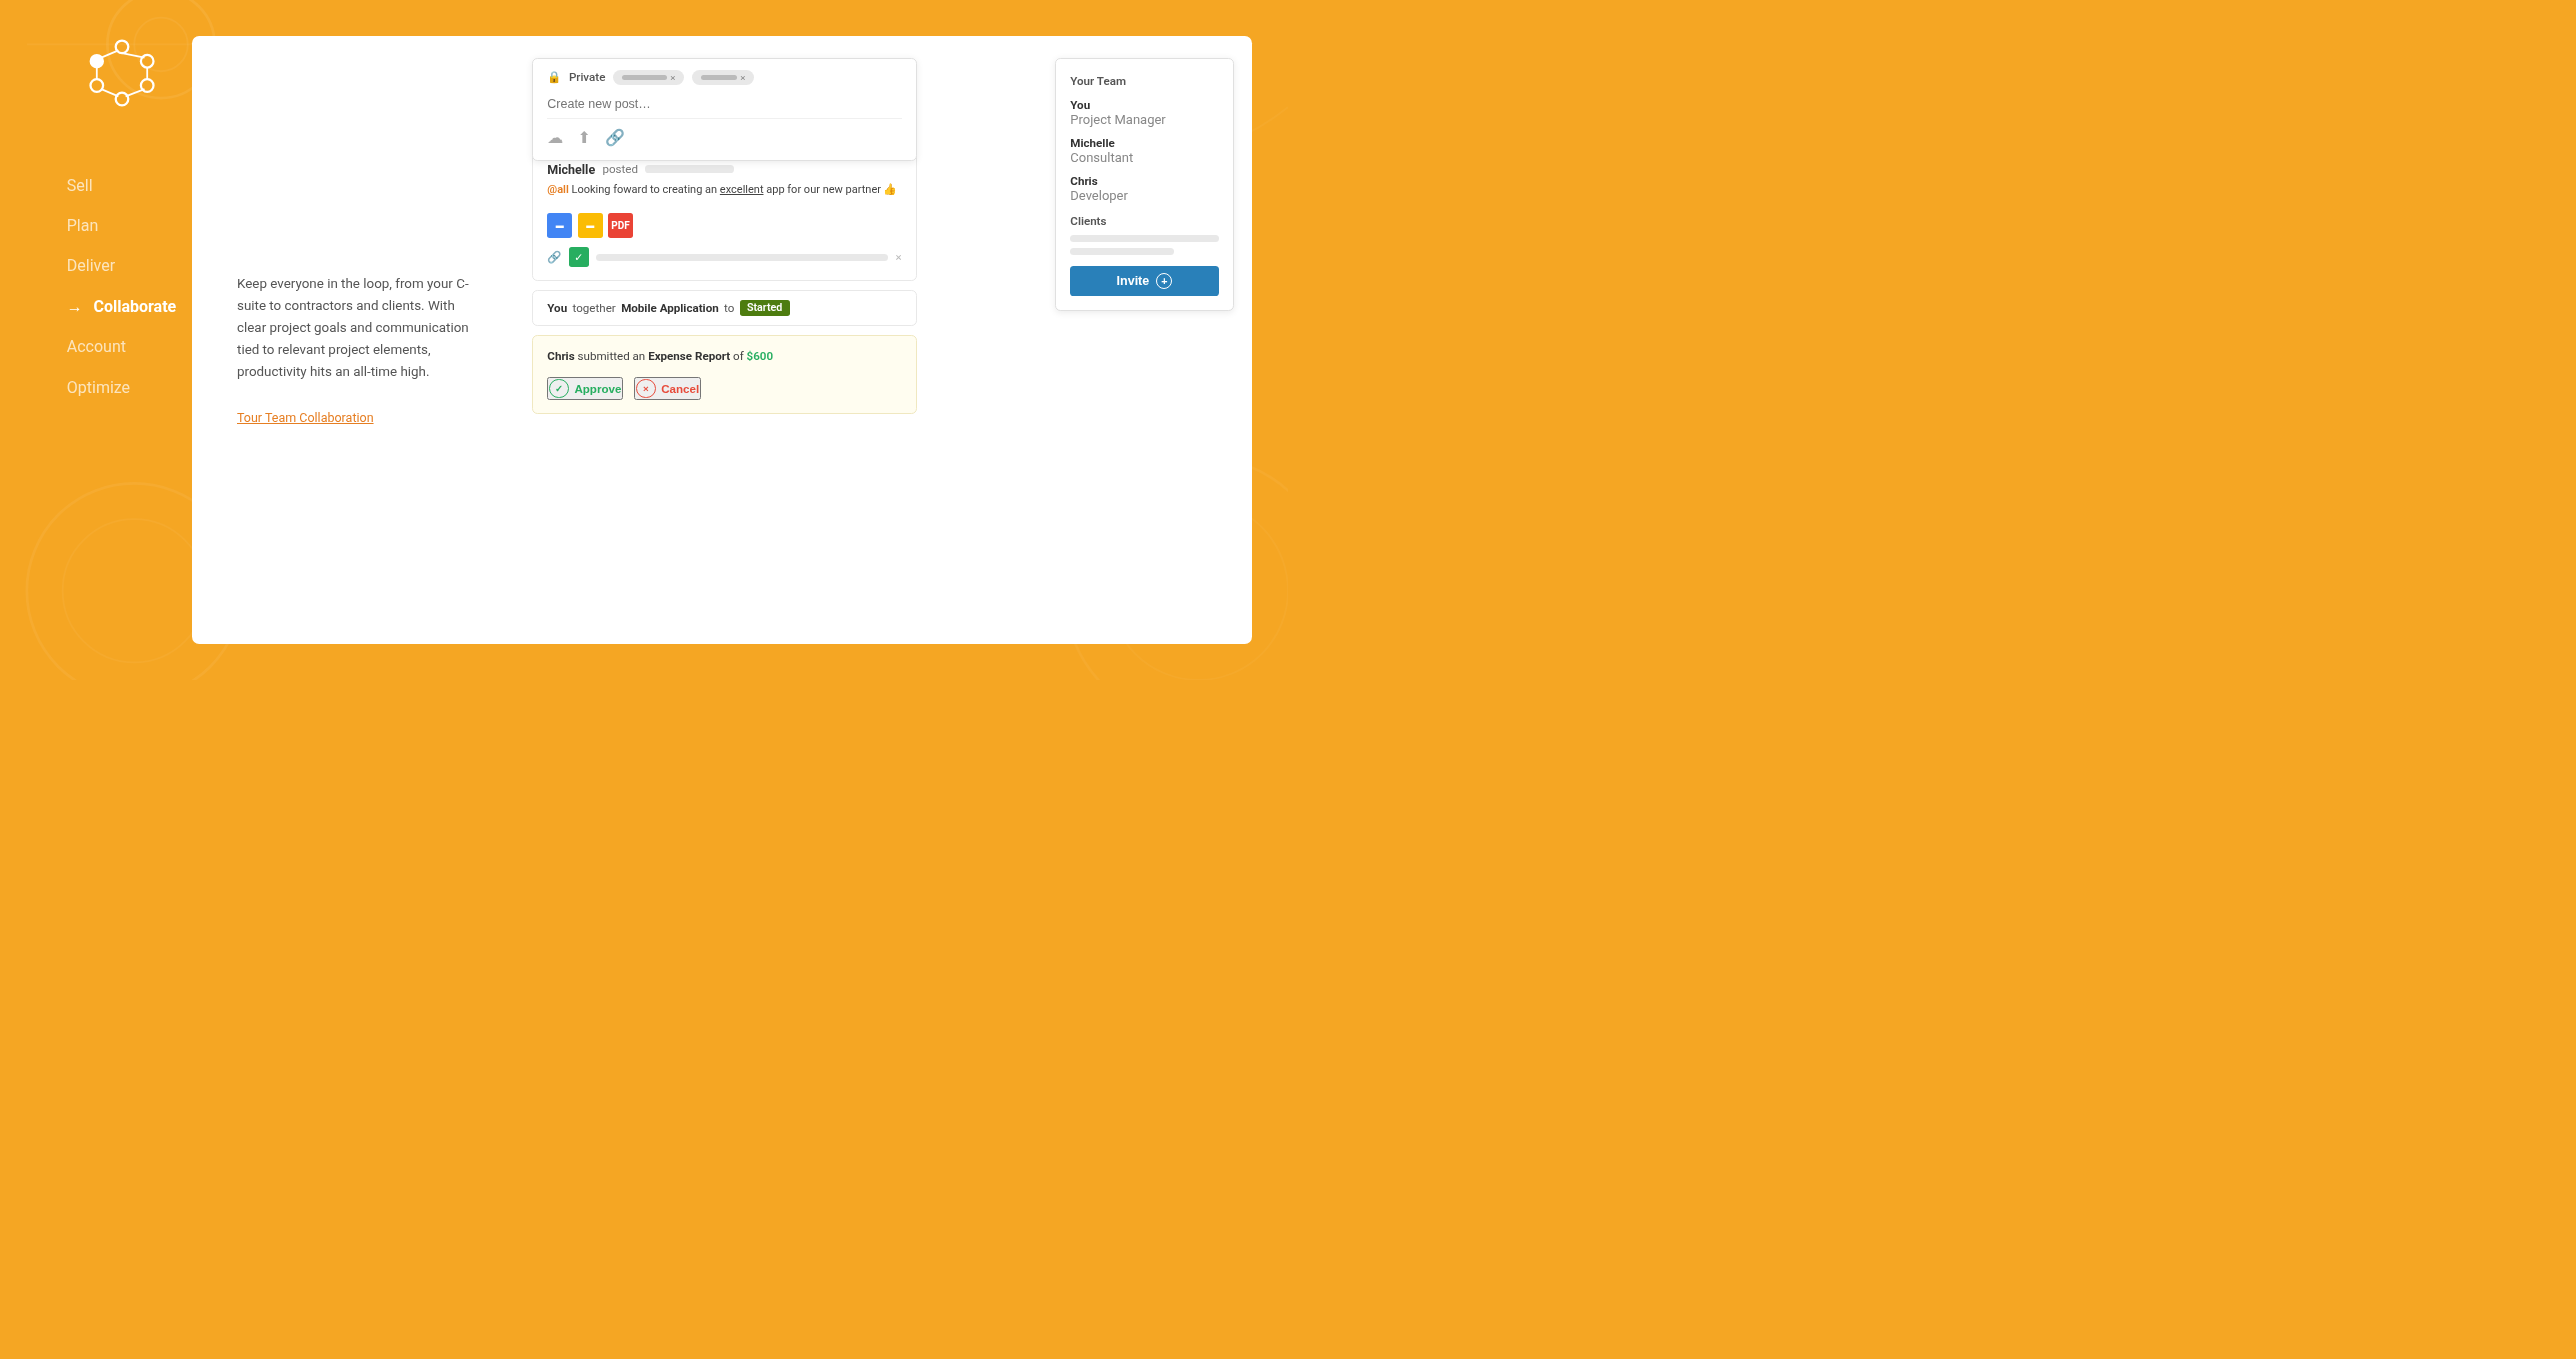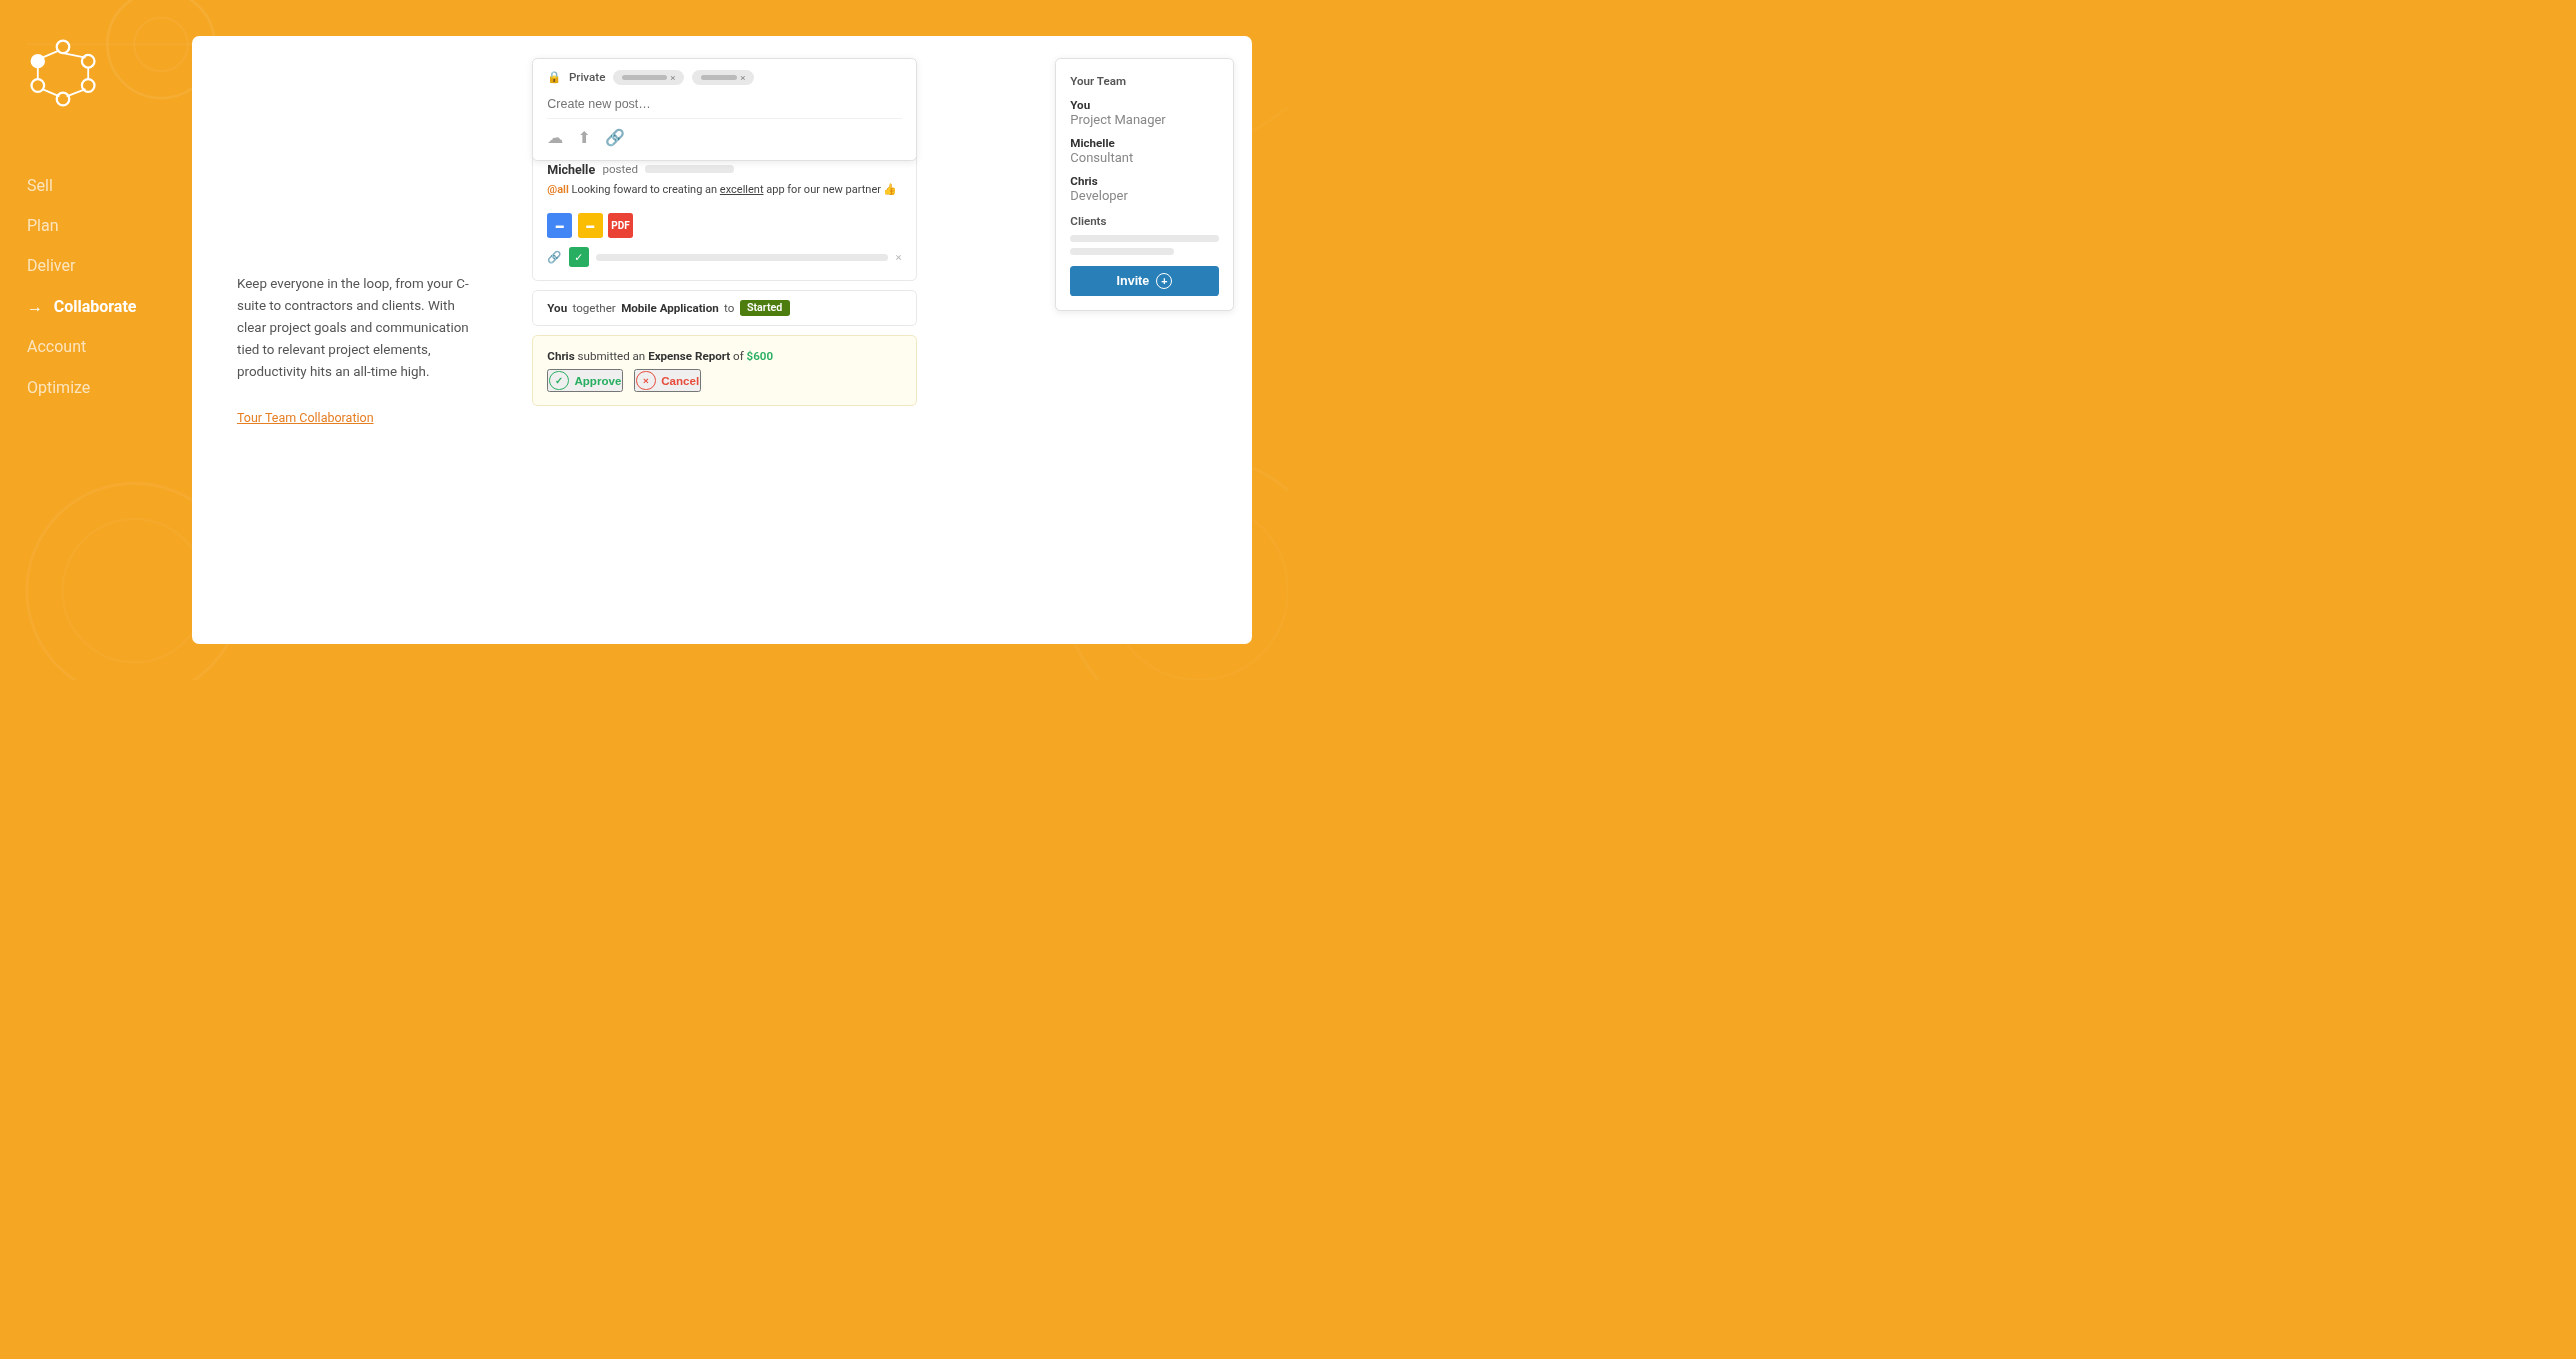--- a/index.html
+++ b/index.html
@@ -22,26 +22,27 @@
     }
 
     .bg-decor svg {
       position: absolute;
       opacity: 0.3;
     }
 
     
     .sidebar {
       position: absolute;
-      left: 0; top: 0; bottom: 0;
+      left: 12px; top: 0; bottom: 0;
       width: 192px;
       display: flex;
       flex-direction: column;
       padding: 36px 0 0 27px;
       z-index: 10;
+      align-items: center;
     }
 
     .logo {
       width: 72px;
       height: 72px;
       margin-bottom: 54px;
     }
 
     .nav-items {
       display: flex;
@@ -345,21 +346,21 @@
       padding: 1.8px 7.2px;
       border-radius: 2.7px;
       font-size: 10.7px;
       font-weight: 600;
     }
 
     
     .expense-row {
       font-size: 11.6px;
       color: #444;
-      margin-bottom: 6px;
+      margin-bottom: 14px;
     }
 
     .expense-row .chris { font-weight: 700; color: #333; }
     .expense-row .report { font-weight: 700; color: #333; }
     .expense-row .amount { color: #27AE60; font-weight: 600; }
 
     .expense-actions {
       display: flex;
       gap: 10.7px;
     }

